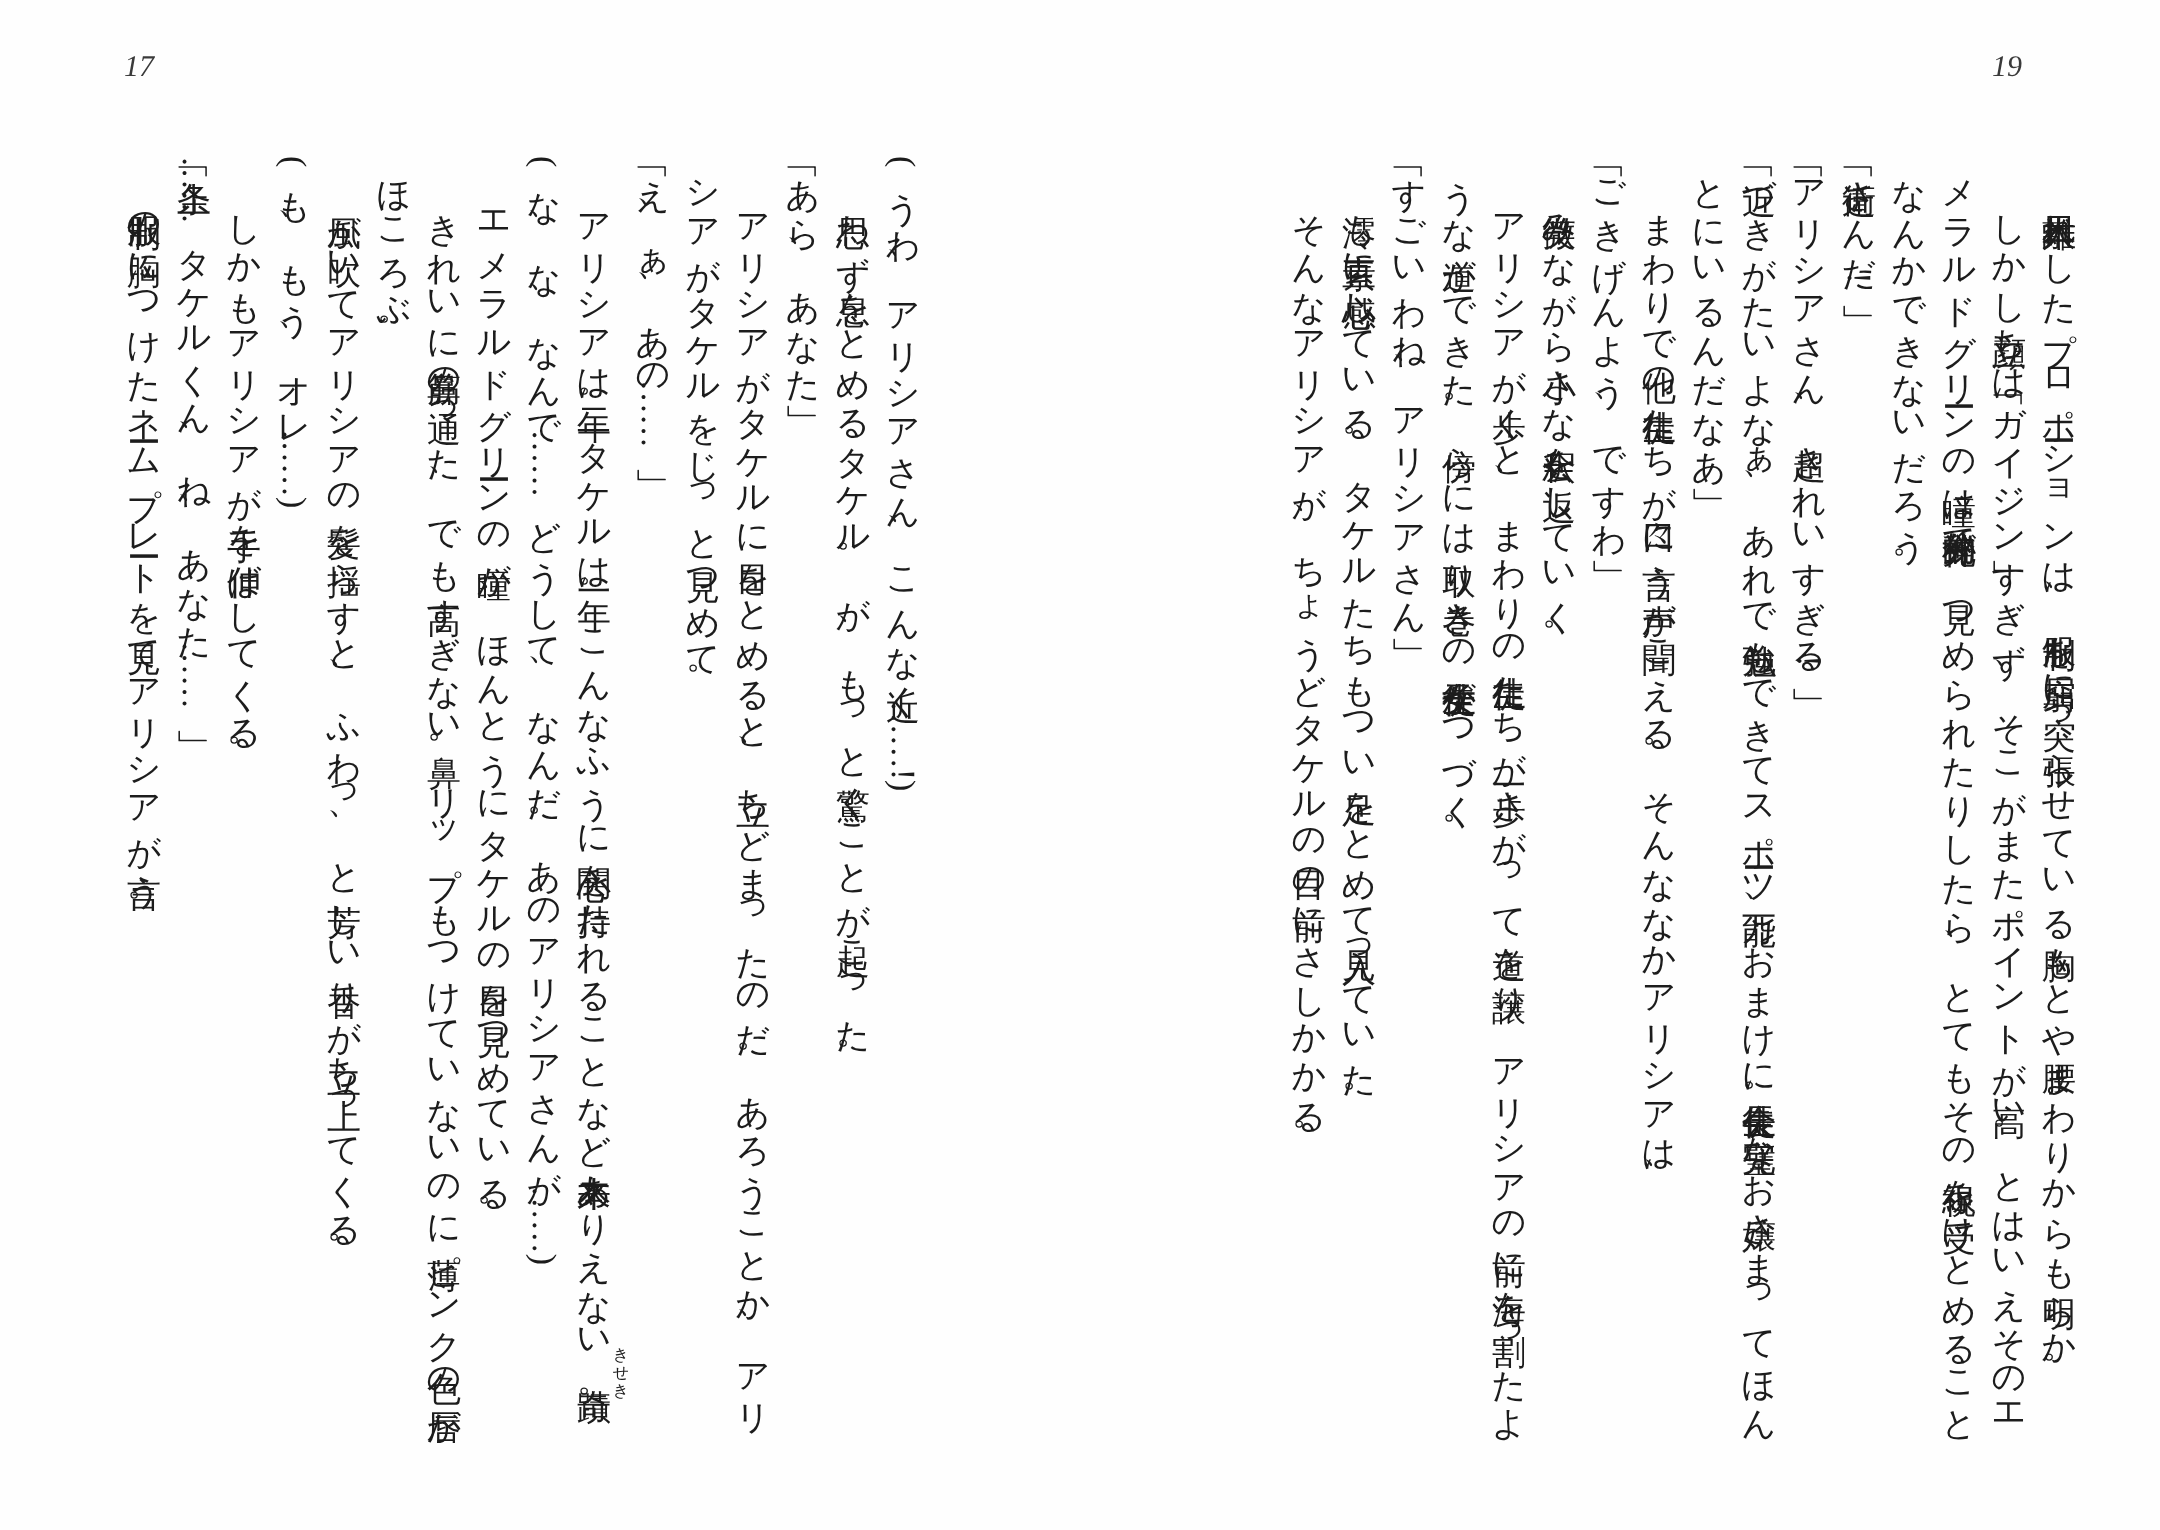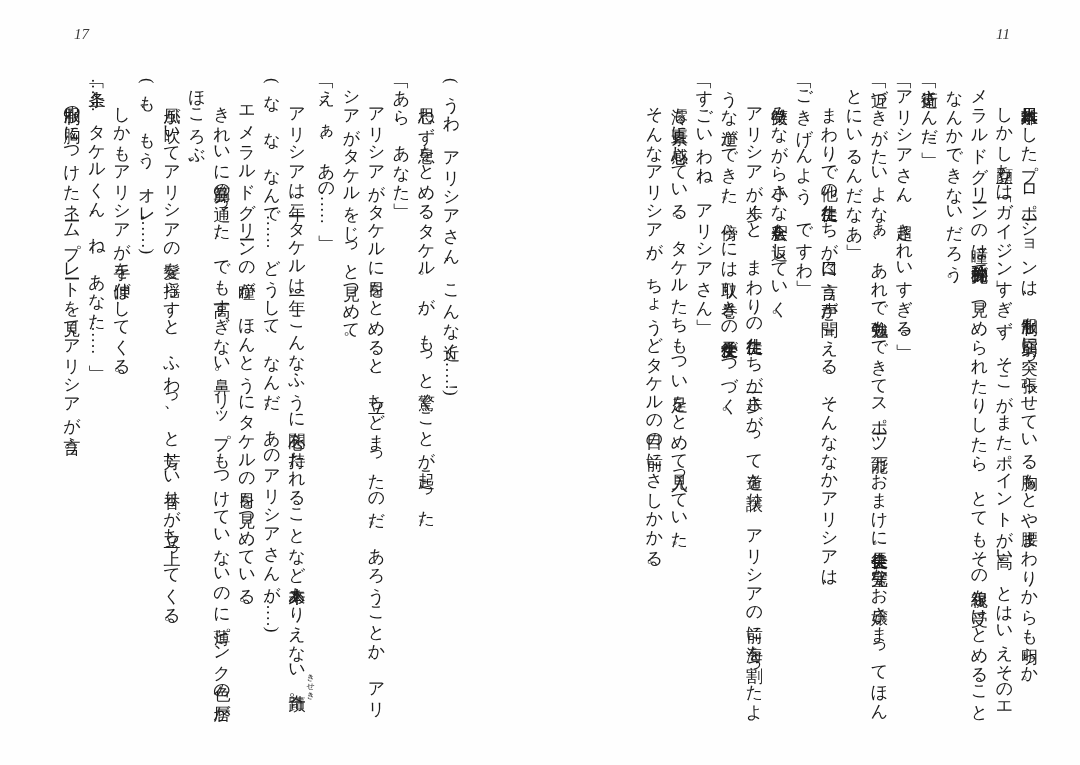--- a/index.html
+++ b/index.html
@@ -20,21 +20,21 @@
     background: #fefefe;
   }
   .page-num {
     position: absolute;
     top: 26px;
     font-style: italic;
     font-size: 15px;
     color: #3a3a3a;
     font-family: "Liberation Serif", "DejaVu Serif", serif;
   }
-  .page-num.pn-left  { left: 74px; }
+  .page-num.pn-left  { left: 62px; }
   .page-num.pn-right { left: 996px; }
   .page-text {
     position: absolute;
     top: 78px;
     height: 650px;
     width: 426px;
     writing-mode: vertical-rl;
     text-orientation: mixed;
     font-size: 17px;
     line-height: 25px;
@@ -56,21 +56,21 @@
     letter-spacing: 0;
     color: #1c1c1c;
   }
 </style>
 </head>
 <body>
 
 <div class="spread">
 
   <span class="page-num pn-left">17</span>
-  <span class="page-num pn-right">11</span>
+  <span class="page-num pn-right">19</span>
 
   <div class="page-text right-page">
     <p class="indent">日本人離れしたプロポーションは、制服を窮屈に突っ張らせている胸もとや腰まわりからも明らか。</p>
     <p class="indent">しかし顔立ちは「ガイジン」すぎず、そこがまたポイントが高い。とはいえそのエメラルドグリーンの瞳は充分神秘的で、見つめられたりしたら、とてもその視線を受けとめることなんかできないだろう。</p>
     <p>「近衛さんだ!」</p>
     <p>「アリシアさん、超きれいすぎる!」</p>
     <p>「近づきがたいよなぁ、あれで勉強もできてスポーツ万能、おまけに生徒会長。完璧なお嬢さまってほんとにいるんだなあ」</p>
     <p class="indent">まわりで他の生徒たちが口々に言う声が聞こえる。そんななかアリシアは、</p>
     <p>「ごきげんよう、ですわ」</p>
     <p class="indent">微笑みながら小さな会釈を返していく。</p>

